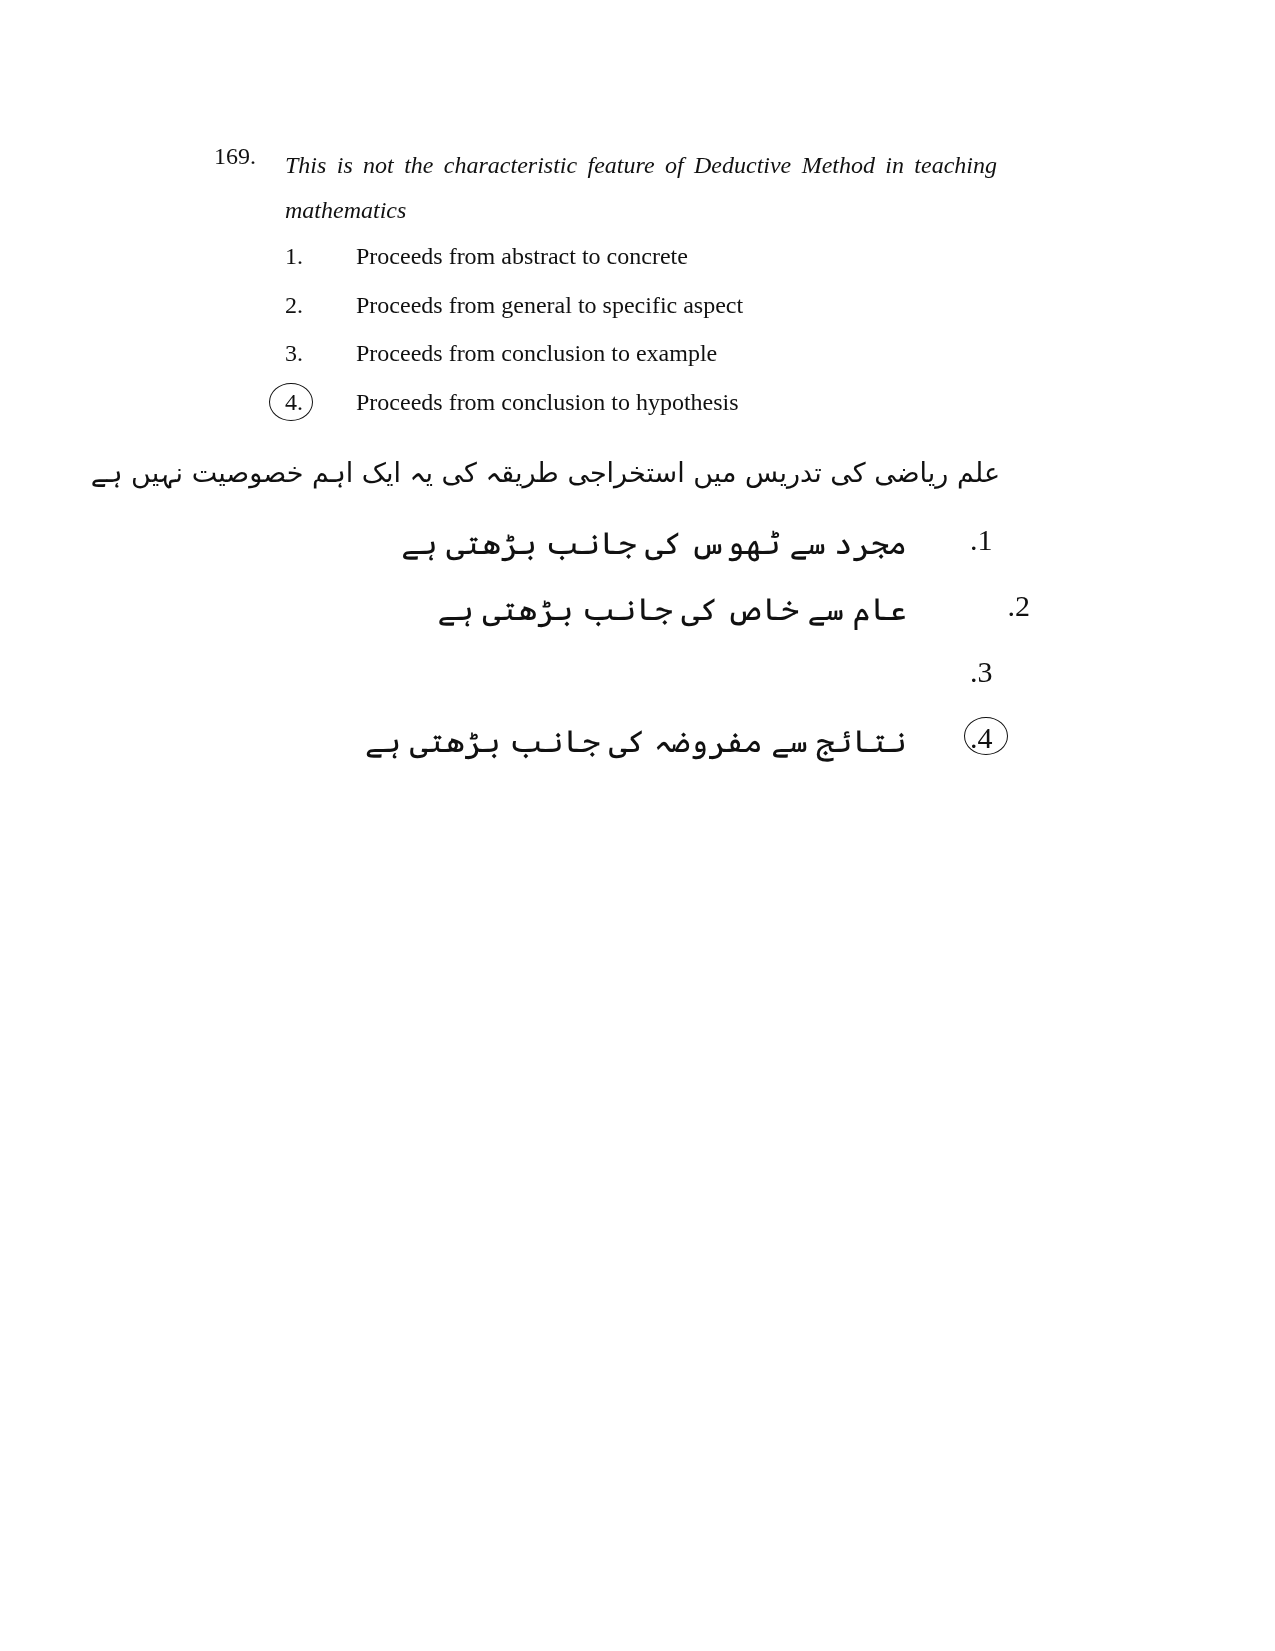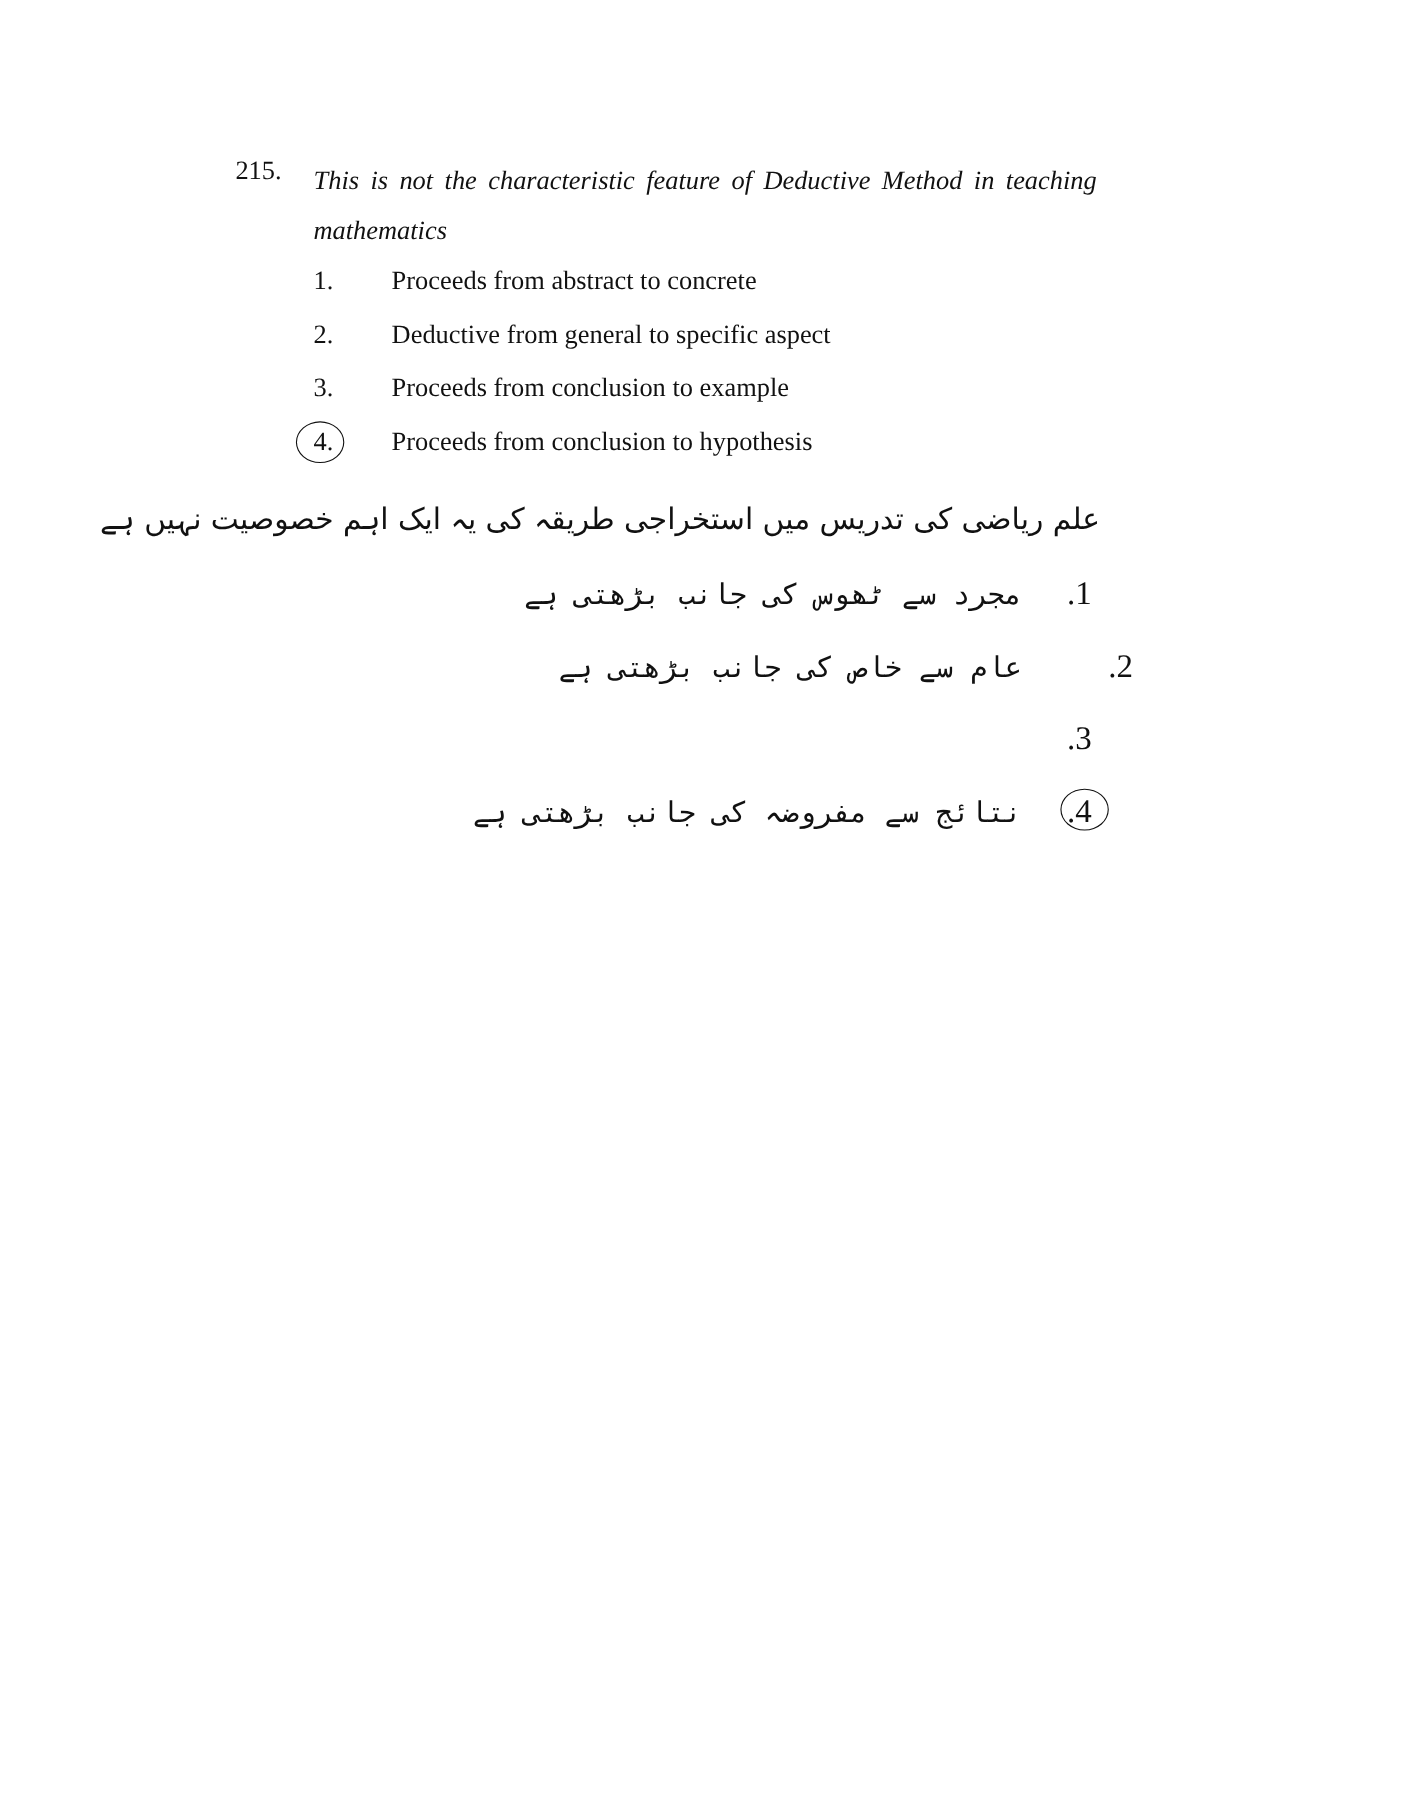--- a/index.html
+++ b/index.html
@@ -12,39 +12,39 @@
   .en-opt .num { position: absolute; left: 0; top: 0; width: 40px; }
   .en-opt .txt { position: absolute; left: 71px; top: 0; white-space: nowrap; text-align: center; }
   .circle-en { position: absolute; left: -16px; top: -6px; width: 42px; height: 36px;
                border: 1.6px solid #111; border-radius: 50%; }
   .ur-question { position: absolute; right: 275px; top: 453px; direction: rtl;
                  font-size: 27px; line-height: 40px; white-space: nowrap;
                  font-family: "DejaVu Sans", sans-serif; text-align: right; }
   .ur-opt { position: absolute; height: 40px; }
   .ur-opt .num { position: absolute; left: 970px; top: 0; font-size: 30px; width: 60px;
                  font-family: "Liberation Serif", serif; }
-  .ur-opt .txt { position: absolute; right: 346px; top: 2px; direction: rtl; white-space: nowrap;
-                 font-size: 26px; font-family: Liberation Mono, monospace; }
+  .ur-opt .txt { position: absolute; right: 368px; top: 2px; direction: rtl; white-space: nowrap;
+                 font-size: 31px; font-family: Liberation Sans, sans-serif; }
   .circle-ur { position: absolute; left: -6px; top: -4px; width: 42px; height: 36px;
                border: 1.6px solid #111; border-radius: 50%; }
 </style>
 </head>
 <body>
 
 <div>
-  <div class="q-num">215.</div>
+  <div class="q-num">169.</div>
   <div class="q-text">This is not the characteristic feature of Deductive Method in teaching mathematics</div>
 
   <div class="en-opt" style="top:243px;">
     <span class="num">1.</span>
     <span class="txt">Proceeds from abstract to concrete</span>
   </div>
   <div class="en-opt" style="top:292px;">
     <span class="num">2.</span>
-    <span class="txt">Deductive from general to specific aspect</span>
+    <span class="txt">Proceeds from general to specific aspect</span>
   </div>
   <div class="en-opt" style="top:340px;">
     <span class="num">3.</span>
     <span class="txt">Proceeds from conclusion to example</span>
   </div>
   <div class="en-opt" style="top:389px;">
     <span class="circle-en"></span>
     <span class="num">4.</span>
     <span class="txt">Proceeds from conclusion to hypothesis</span>
   </div>

